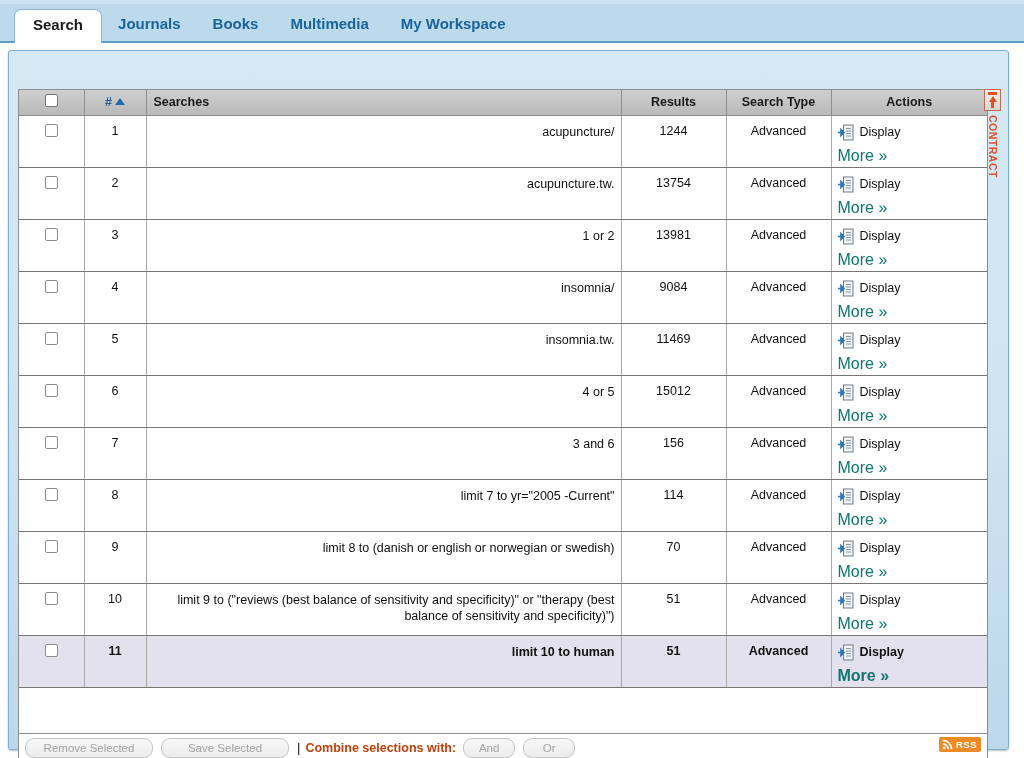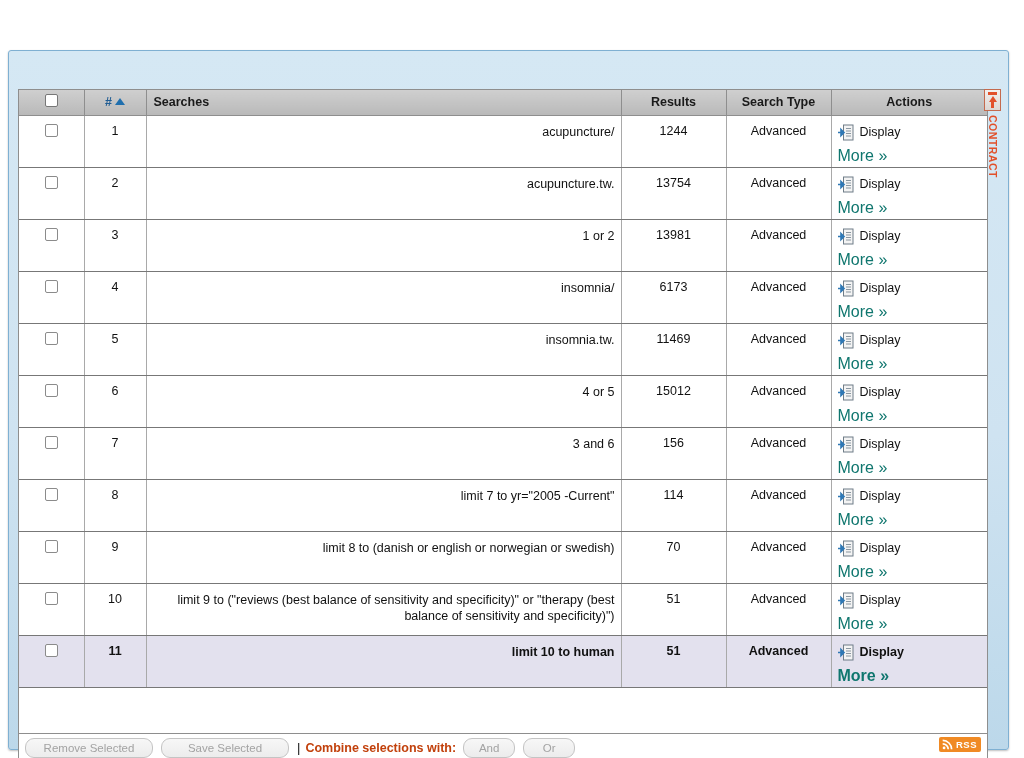--- a/index.html
+++ b/index.html
@@ -203,20 +203,27 @@
     cursor: pointer;
   }
   .rss-glyph { width: 11px; height: 11px; }
   .rss-text { font-size: 9.5px; font-weight: bold; color: #fff; letter-spacing: .5px; }
 </style>
 </head>
 <body>
 
 <div id="app">
 
+  <div class="tabbar">
+    <div class="tab active"><span>Search</span></div>
+    <div class="tab"><span>Journals</span></div>
+    <div class="tab"><span>Books</span></div>
+    <div class="tab"><span>Multimedia</span></div>
+    <div class="tab"><span>My Workspace</span></div>
+  </div>
 
   <div class="panel">
 
 
     <div class="table-wrap">
       <table class="hist">
         <colgroup>
           <col style="width:65px">
             <col style="width:62px">
             <col style="width:475px">
@@ -295,21 +302,21 @@
                   </svg>
                   <span class="act-label">Display</span>
                 </div>
                 <div class="more-link">More »</div>
               </td>
             </tr>
             <tr>
               <td class="c-chk"><span class="chk"></span></td>
               <td class="c-num">4</td>
               <td class="c-srch">insomnia/</td>
-              <td class="c-res">6173</td>
+              <td class="c-res">9084</td>
               <td class="c-type">Advanced</td>
               <td class="c-act">
                 <div class="act-row">
                   <svg class="doc-icon" viewBox="0 0 16 17">
                     <rect x="5.5" y="1" width="9.5" height="15" fill="#f4f4f4" stroke="#6f7d88" stroke-width="1"></rect>
                     <line x1="8" y1="4.5" x2="13" y2="4.5" stroke="#8a97a1" stroke-width="1"></line>
                     <line x1="8" y1="7" x2="13" y2="7" stroke="#8a97a1" stroke-width="1"></line>
                     <line x1="8" y1="9.5" x2="13" y2="9.5" stroke="#8a97a1" stroke-width="1"></line>
                     <line x1="8" y1="12" x2="13" y2="12" stroke="#8a97a1" stroke-width="1"></line>
                     <path d="M0 8.5h5M3 5.5l3 3-3 3z" stroke="#2f78b5" stroke-width="1.6" fill="#2f78b5"></path>

